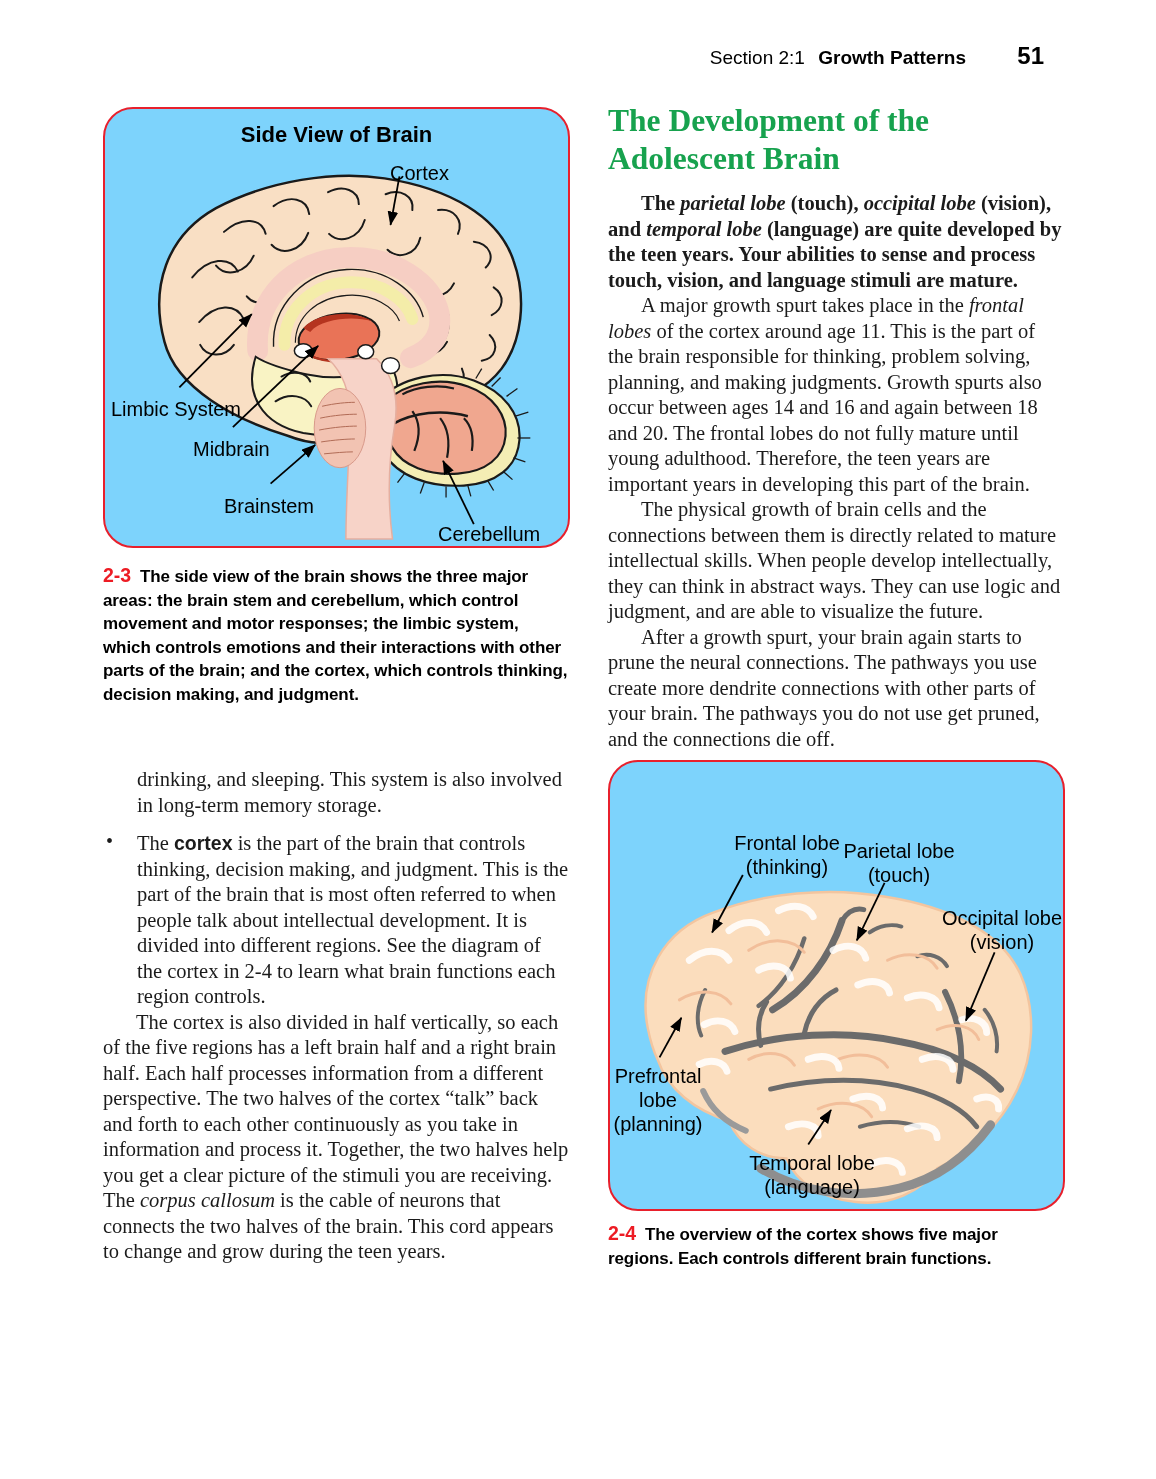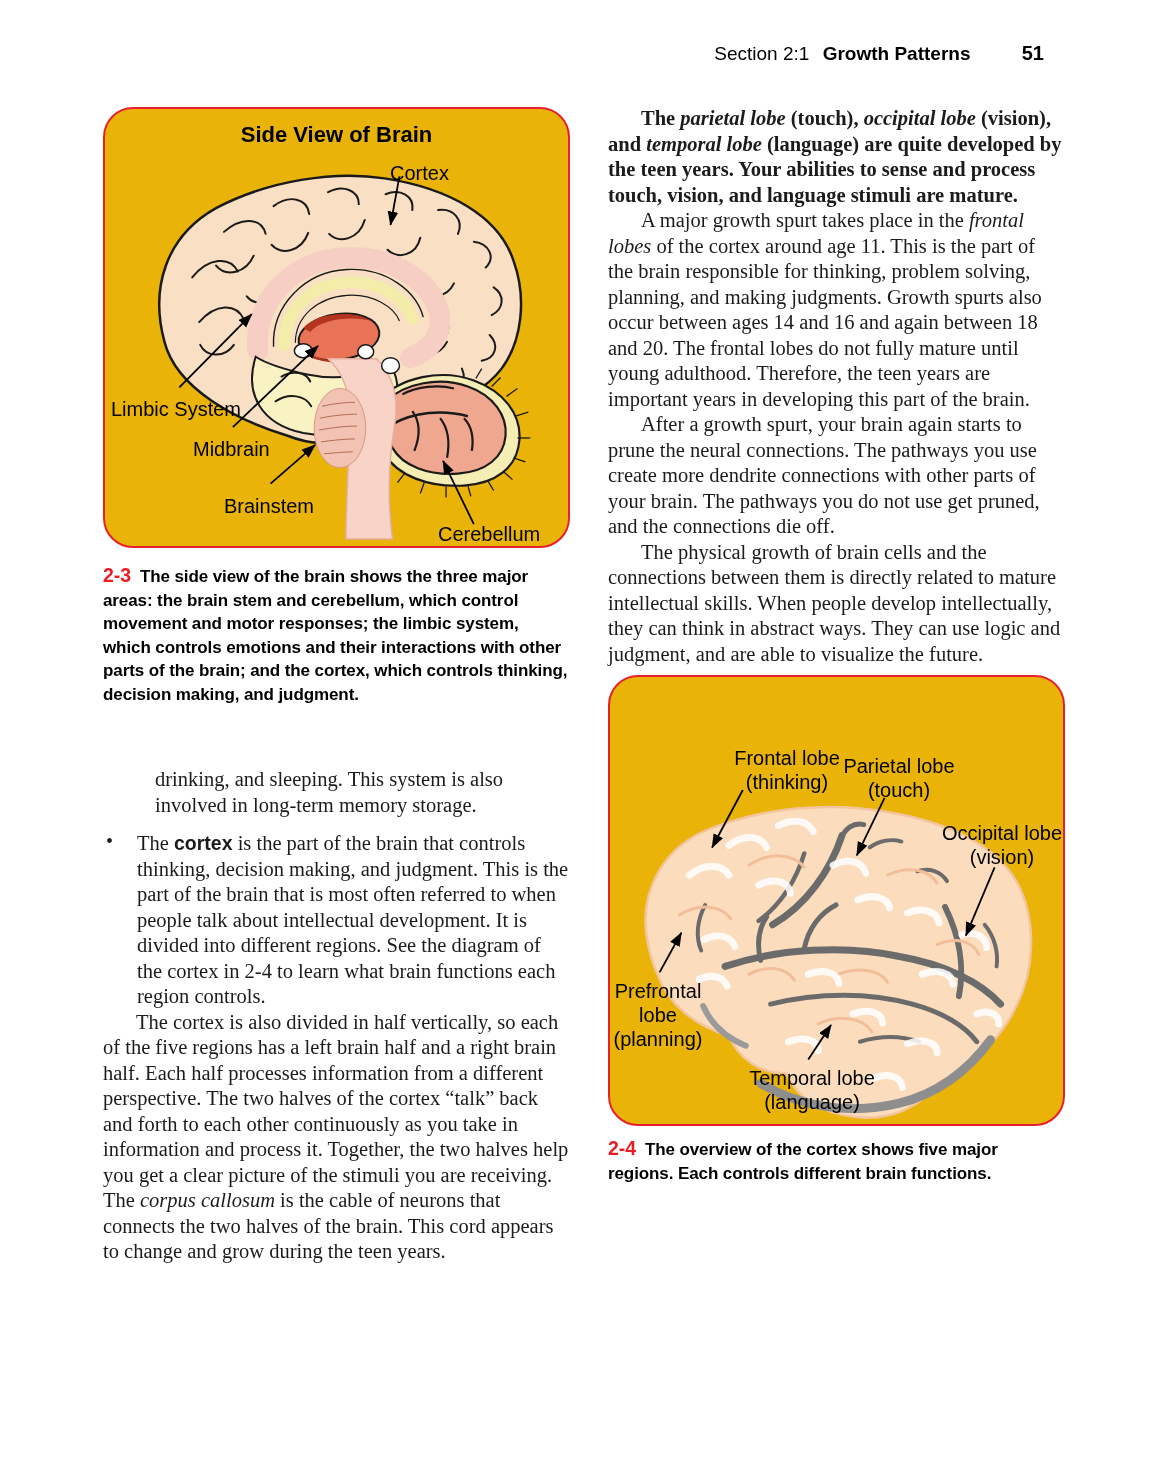--- a/index.html
+++ b/index.html
@@ -17,31 +17,31 @@
     color:var(--ink);
     overflow:hidden;
   }
   
   .page-header{
     position:absolute;top:42px;right:112px;
     font:19px "Liberation Sans", sans-serif;color:#000;
     white-space:nowrap;
   }
   .page-header .bold{font-weight:700;}
-  .page-header .pgnum{font-weight:700;margin-left:46px;font-size:20px;}
+  .page-header .pgnum{font-weight:700;margin-left:46px;font-size:24px;}
   .page-header .chapter{margin-left:8px;}
   
   .col-left{position:absolute;left:103px;top:107px;width:467px;}
   .col-right{position:absolute;left:608px;top:102px;width:457px;}
   
   .figbox{
     position:relative;width:100%;
     border:2.5px solid var(--red);
     border-radius:30px;
-    background:#eab308;
+    background:#7dd3fc;
     overflow:hidden;
   }
   .figbox svg{position:absolute;inset:0;width:100%;height:100%;}
   #fig1{height:441px;}
   #fig2{height:451px;}
   .figtitle{
     position:absolute;top:13px;left:0;width:100%;
     text-align:center;
     font:700 22px/26px "Liberation Sans", sans-serif;color:#000;
     z-index:3;
@@ -60,21 +60,21 @@
   }
   .caption .fignum{color:#ED1C24;font-size:19.5px;padding-right:9px;}
   .cap1{margin-top:16px;}
   .cap2{margin-top:11px;}
   
   .body{
     font:20.5px/25.5px "Liberation Serif", serif;
     color:var(--ink);text-align:left;
   }
   .indent{text-indent:33px;}
-  .cont{margin-left:52px;margin-top:61px;}
+  .cont{margin-left:34px;margin-top:61px;}
   .bullet-item{position:relative;padding-left:34px;margin-top:13px;}
   .bullet-dot{
     position:absolute;left:3px;top:-1px;
     font:20px "Liberation Serif", serif;
   }
   .s-i{font-style:italic;}
   .s-b{font-weight:700;font-family:"Liberation Sans", sans-serif;font-size:19.5px;}
   
   h1.section-heading{
     width:432px;
@@ -240,25 +240,26 @@
     <div class="bullet-item">
       <span class="bullet-dot">•</span>
       <p class="body"><span>The </span><span class="s-b">cortex</span><span> is the part of the brain that controls thinking, decision making, and judgment. This is the part of the brain that is most often referred to when people talk about intellectual development. It is divided into different regions. See the diagram of the cortex in 2-4 to learn what brain functions each region controls.</span></p>
     </div>
 
     <p class="body indent"><span>The cortex is also divided in half vertically, so each of the five regions has a left brain half and a right brain half. Each half processes information from a different perspective. The two halves of the cortex “talk” back and forth to each other continuously as you take in information and process it. Together, the two halves help you get a clear picture of the stimuli you are receiving. The </span><span class="s-i">corpus callosum</span><span> is the cable of neurons that connects the two halves of the brain. This cord appears to change and grow during the teen years.</span></p>
   </div>
 
   <div class="col-right">
 
+    <h1 class="section-heading">The Development of the Adolescent Brain</h1>
 
     <p class="body indent p-first"><span>The </span><span class="s-i">parietal lobe</span><span> (touch), </span><span class="s-i">occipital lobe</span><span> (vision), and </span><span class="s-i">temporal lobe</span><span> (language) are quite developed by the teen years. Your abilities to sense and process touch, vision, and language stimuli are mature.</span></p>
     <p class="body indent"><span>A major growth spurt takes place in the </span><span class="s-i">frontal lobes</span><span> of the cortex around age 11. This is the part of the brain responsible for thinking, problem solving, planning, and making judgments. Growth spurts also occur between ages 14 and 16 and again between 18 and 20. The frontal lobes do not fully mature until young adulthood. Therefore, the teen years are important years in developing this part of the brain.</span></p>
+    <p class="body indent"><span>The physical growth of brain cells and the connections between them is directly related to mature intellectual skills. When people develop intellectually, they can think in abstract ways. They can use logic and judgment, and are able to visualize the future.</span></p>
     <p class="body indent"><span>After a growth spurt, your brain again starts to prune the neural connections. The pathways you use create more dendrite connections with other parts of your brain. The pathways you do not use get pruned, and the connections die off.</span></p>
-    <p class="body indent"><span>The physical growth of brain cells and the connections between them is directly related to mature intellectual skills. When people develop intellectually, they can think in abstract ways. They can use logic and judgment, and are able to visualize the future.</span></p>
 
     <div id="fig2wrap">
       <figure class="figbox" id="fig2">
         <svg viewBox="0 0 457 451" preserveAspectRatio="none">
 
           <g>
             <path d="M 38 268 C 28 216 54 170 104 152 C 155 132 220 126 278 136
                      C 340 146 394 170 414 214 C 430 250 428 296 410 332
                      C 394 366 364 394 330 410 C 314 434 282 448 248 444
                      C 212 440 188 424 178 400 C 152 400 130 386 120 362

